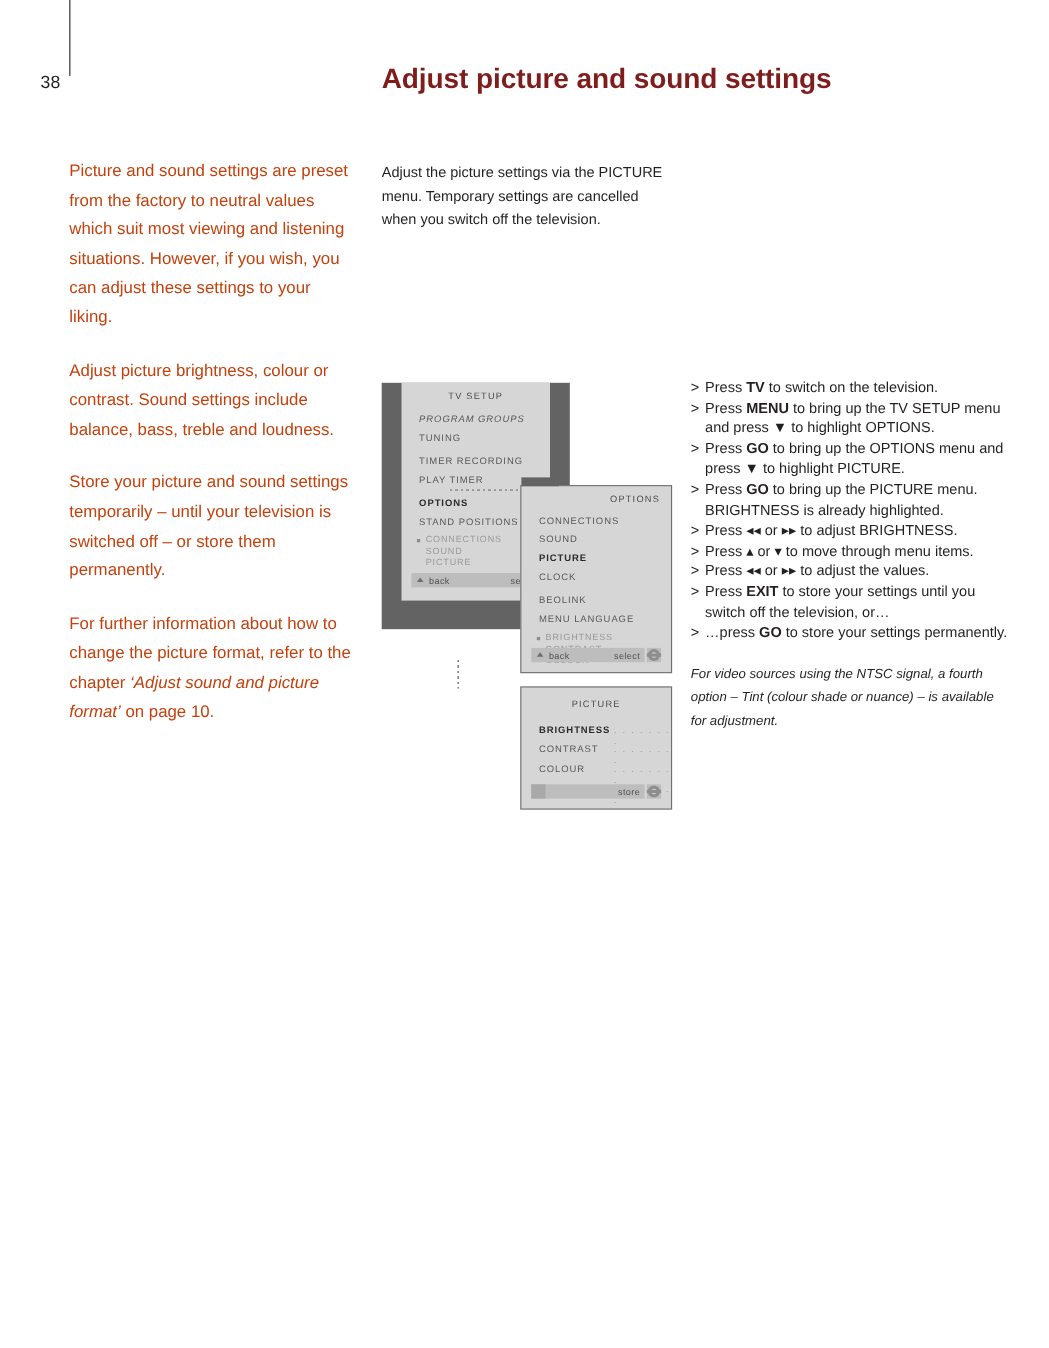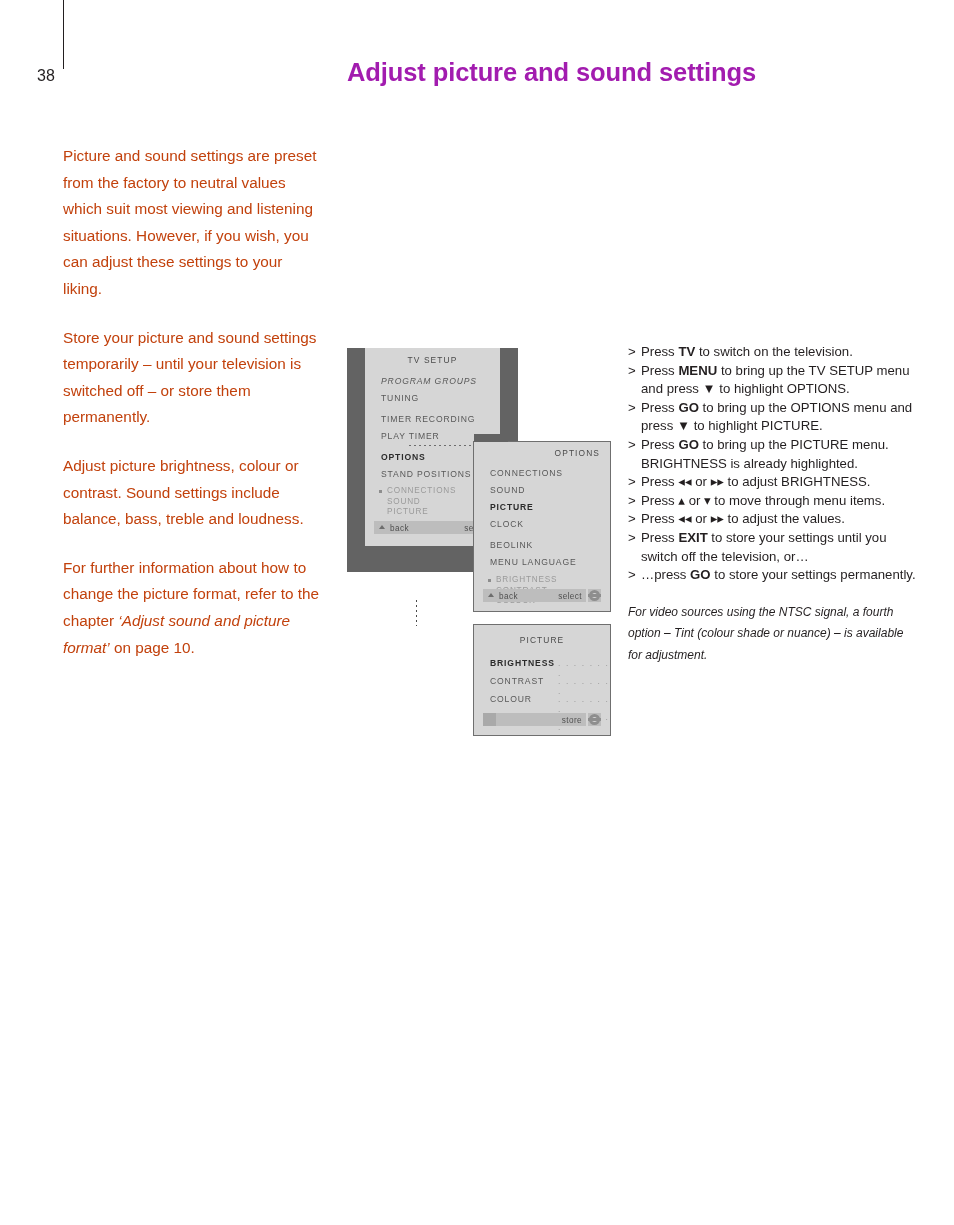--- a/index.html
+++ b/index.html
@@ -28,21 +28,21 @@
     font-size: 16px; color: #231f20;
     letter-spacing: .2px;
     margin-top: 19px;
   }
   .page-title {
     position: absolute;
     left: 347px; top: 41px;
     font-size: 25.5px;
     font-weight: 700;
     letter-spacing: -0.1px;
-    color: #a21caf;
+    color: #7f1d1d;
   }
 
   
   .col-left {
     position: absolute;
     left: 63px; top: 143px;
     width: 258px;
   }
   .col-left p {
     margin: 0 0 22px 0;
@@ -242,26 +242,27 @@
 </style>
 </head>
 <body>
 
 <div class="page-rule"></div>
 <div class="page-number">38</div>
 <h1 class="page-title">Adjust picture and sound settings</h1>
 
 <div class="col-left">
   <p>Picture and sound settings are preset from the factory to neutral values which suit most viewing and listening situations. However, if you wish, you can adjust these settings to your liking.</p>
+  <p>Adjust picture brightness, colour or contrast. Sound settings include balance, bass, treble and loudness.</p>
   <p>Store your picture and sound settings temporarily – until your television is switched off – or store them permanently.</p>
-  <p>Adjust picture brightness, colour or contrast. Sound settings include balance, bass, treble and loudness.</p>
   <p><span>For further information about how to change the picture format, refer to the chapter </span><em>‘Adjust sound and picture format’</em><span> on page 10.</span></p>
 </div>
 
 <div class="col-mid">
+  <p>Adjust the picture settings via the PICTURE menu. Temporary settings are cancelled when you switch off the television.</p>
 </div>
 
 <div class="menu-stage">
 
   <div class="win-tvsetup">
     <div class="panel">
       <div class="menu-title" style="top:7px;">TV  SETUP</div>
       <div class="mitem" style="top:28px;font-style:italic;">PROGRAM  GROUPS</div>
       <div class="mitem" style="top:45px;">TUNING</div>
       <div class="mitem" style="top:66px;">TIMER  RECORDING</div>

